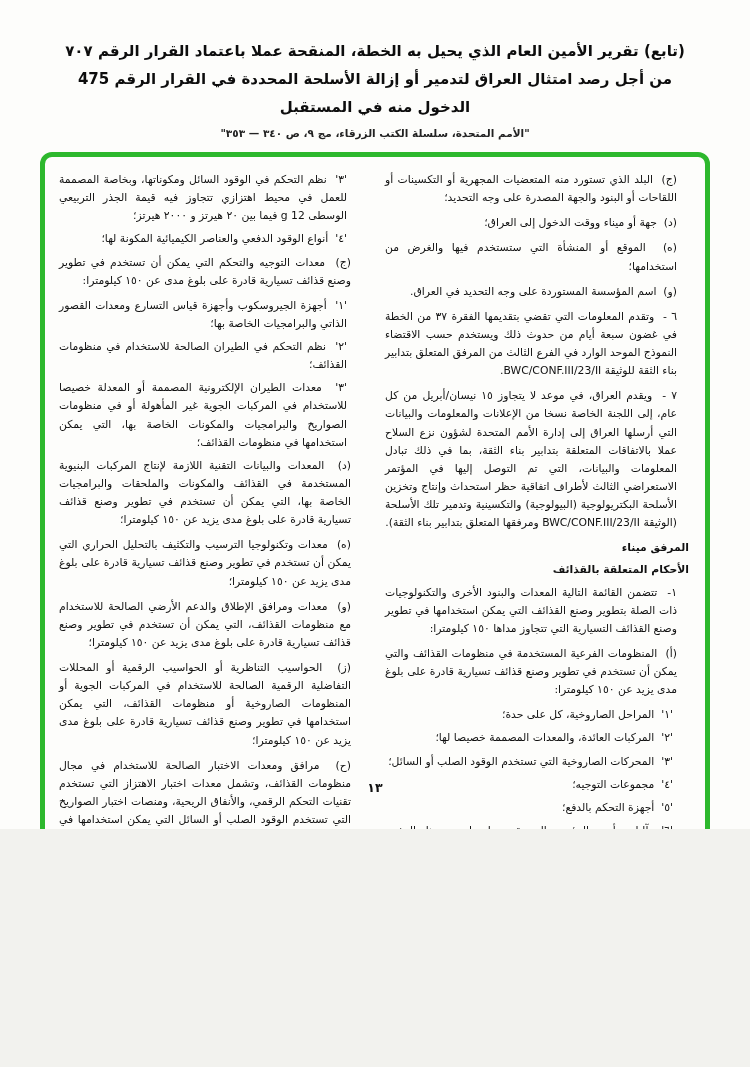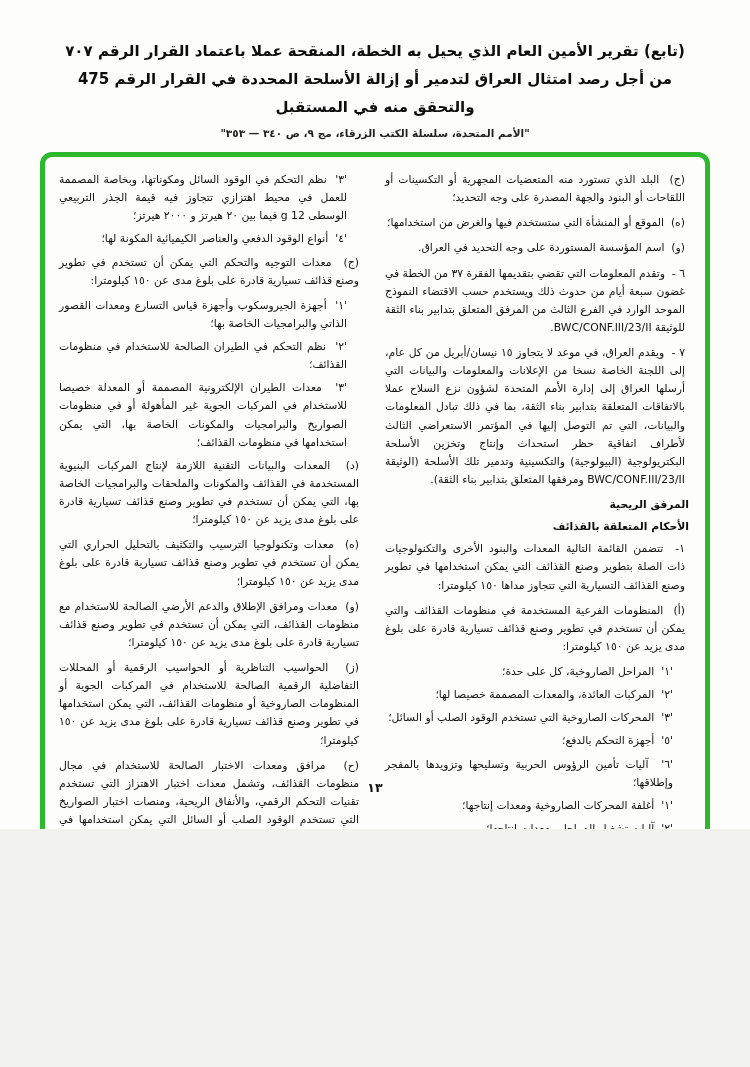--- a/index.html
+++ b/index.html
@@ -55,21 +55,21 @@
   }
   .column {
     flex: 1 1 0;
     min-width: 0;
     font-size: 10.8px;
     line-height: 1.68;
     text-align: justify;
     text-justify: inter-word;
   }
   .para {
-    margin: 0 4px 7px 0;
+    margin: 0 12px 7px 0;
   }
   .item {
     margin: 0 0 5px 0;
     padding-right: 16px;
   }
   .heading {
     font-weight: bold;
     margin: 4px 0 4px 0;
   }
   .label {
@@ -87,39 +87,41 @@
   }
 </style>
 </head>
 <body>
 
 <div class="page" style="background: rgb(253, 253, 251);">
 
   <div class="header">
     <div class="h-line">(تابع) تقرير الأمين العام الذي يحيل به الخطة، المنقحة عملا باعتماد القرار الرقم ٧٠٧</div>
     <div class="h-line">من أجل رصد امتثال العراق لتدمير أو إزالة الأسلحة المحددة في القرار الرقم 475</div>
-    <div class="h-line">والتحقق منه في المستقبل</div>
+    <div class="h-line">الدخول منه في المستقبل</div>
     <div class="source-line">"الأمم المتحدة، سلسلة الكتب الزرقاء، مج ٩، ص ٣٤٠ — ٣٥٣"</div>
   </div>
 
   <div class="frame" style="border-color: rgb(45, 184, 45);">
     <div class="columns">
       <div class="column" id="col-right">
           <div class="para"><span class="label">(ج)  </span>البلد الذي تستورد منه المتعضيات المجهرية أو التكسينات أو اللقاحات أو البنود والجهة المصدرة على وجه التحديد؛</div>
+          <div class="para"><span class="label">(د)  </span>جهة أو ميناء ووقت الدخول إلى العراق؛</div>
           <div class="para"><span class="label">(ه)  </span>الموقع أو المنشأة التي ستستخدم فيها والغرض من استخدامها؛</div>
           <div class="para"><span class="label">(و)  </span>اسم المؤسسة المستوردة على وجه التحديد في العراق.</div>
           <div class="para"><span class="label">٦ -  </span>وتقدم المعلومات التي تقضي بتقديمها الفقرة ٣٧ من الخطة في غضون سبعة أيام من حدوث ذلك ويستخدم حسب الاقتضاء النموذج الموحد الوارد في الفرع الثالث من المرفق المتعلق بتدابير بناء الثقة للوثيقة BWC/CONF.III/23/II.</div>
           <div class="para"><span class="label">٧ -  </span>ويقدم العراق، في موعد لا يتجاوز ١٥ نيسان/أبريل من كل عام، إلى اللجنة الخاصة نسخا من الإعلانات والمعلومات والبيانات التي أرسلها العراق إلى إدارة الأمم المتحدة لشؤون نزع السلاح عملا بالاتفاقات المتعلقة بتدابير بناء الثقة، بما في ذلك تبادل المعلومات والبيانات، التي تم التوصل إليها في المؤتمر الاستعراضي الثالث لأطراف اتفاقية حظر استحداث وإنتاج وتخزين الأسلحة البكتريولوجية (البيولوجية) والتكسينية وتدمير تلك الأسلحة (الوثيقة BWC/CONF.III/23/II ومرفقها المتعلق بتدابير بناء الثقة).</div>
-          <div class="heading">المرفق الريحية</div>
+          <div class="heading">المرفق ميناء</div>
           <div class="heading">الأحكام المتعلقة بالقذائف</div>
           <div class="para"><span class="label">١-  </span>تتضمن القائمة التالية المعدات والبنود الأخرى والتكنولوجيات ذات الصلة بتطوير وصنع القذائف التي يمكن استخدامها في تطوير وصنع القذائف التسيارية التي تتجاوز مداها ١٥٠ كيلومترا:</div>
           <div class="para"><span class="label">(أ)  </span>المنظومات الفرعية المستخدمة في منظومات القذائف والتي يمكن أن تستخدم في تطوير وصنع قذائف تسيارية قادرة على بلوغ مدى يزيد عن ١٥٠ كيلومترا:</div>
           <div class="item"><span class="label">'١'  </span>المراحل الصاروخية، كل على حدة؛</div>
           <div class="item"><span class="label">'٢'  </span>المركبات العائدة، والمعدات المصممة خصيصا لها؛</div>
           <div class="item"><span class="label">'٣'  </span>المحركات الصاروخية التي تستخدم الوقود الصلب أو السائل؛</div>
+          <div class="item"><span class="label">'٤'  </span>مجموعات التوجيه؛</div>
           <div class="item"><span class="label">'٥'  </span>أجهزة التحكم بالدفع؛</div>
           <div class="item"><span class="label">'٦'  </span>آليات تأمين الرؤوس الحربية وتسليحها وتزويدها بالمفجر وإطلاقها؛</div>
           <div class="item"><span class="label">'١'  </span>أغلفة المحركات الصاروخية ومعدات إنتاجها؛</div>
           <div class="item"><span class="label">'٢'  </span>آليات تشغيل المراحل ومعدات إنتاجها؛</div>
         </div>
       <div class="column" id="col-left">
           <div class="item"><span class="label">'٣'  </span>نظم التحكم في الوقود السائل ومكوناتها، وبخاصة المصممة للعمل في محيط اهتزازي تتجاوز فيه قيمة الجذر التربيعي الوسطى 12 g فيما بين ٢٠ هيرتز و ٢٠٠٠ هيرتز؛</div>
           <div class="item"><span class="label">'٤'  </span>أنواع الوقود الدفعي والعناصر الكيميائية المكونة لها؛</div>
           <div class="para"><span class="label">(ج)  </span>معدات التوجيه والتحكم التي يمكن أن تستخدم في تطوير وصنع قذائف تسيارية قادرة على بلوغ مدى عن ١٥٠ كيلومترا:</div>
           <div class="item"><span class="label">'١'  </span>أجهزة الجيروسكوب وأجهزة قياس التسارع ومعدات القصور الذاتي والبرامجيات الخاصة بها؛</div>

